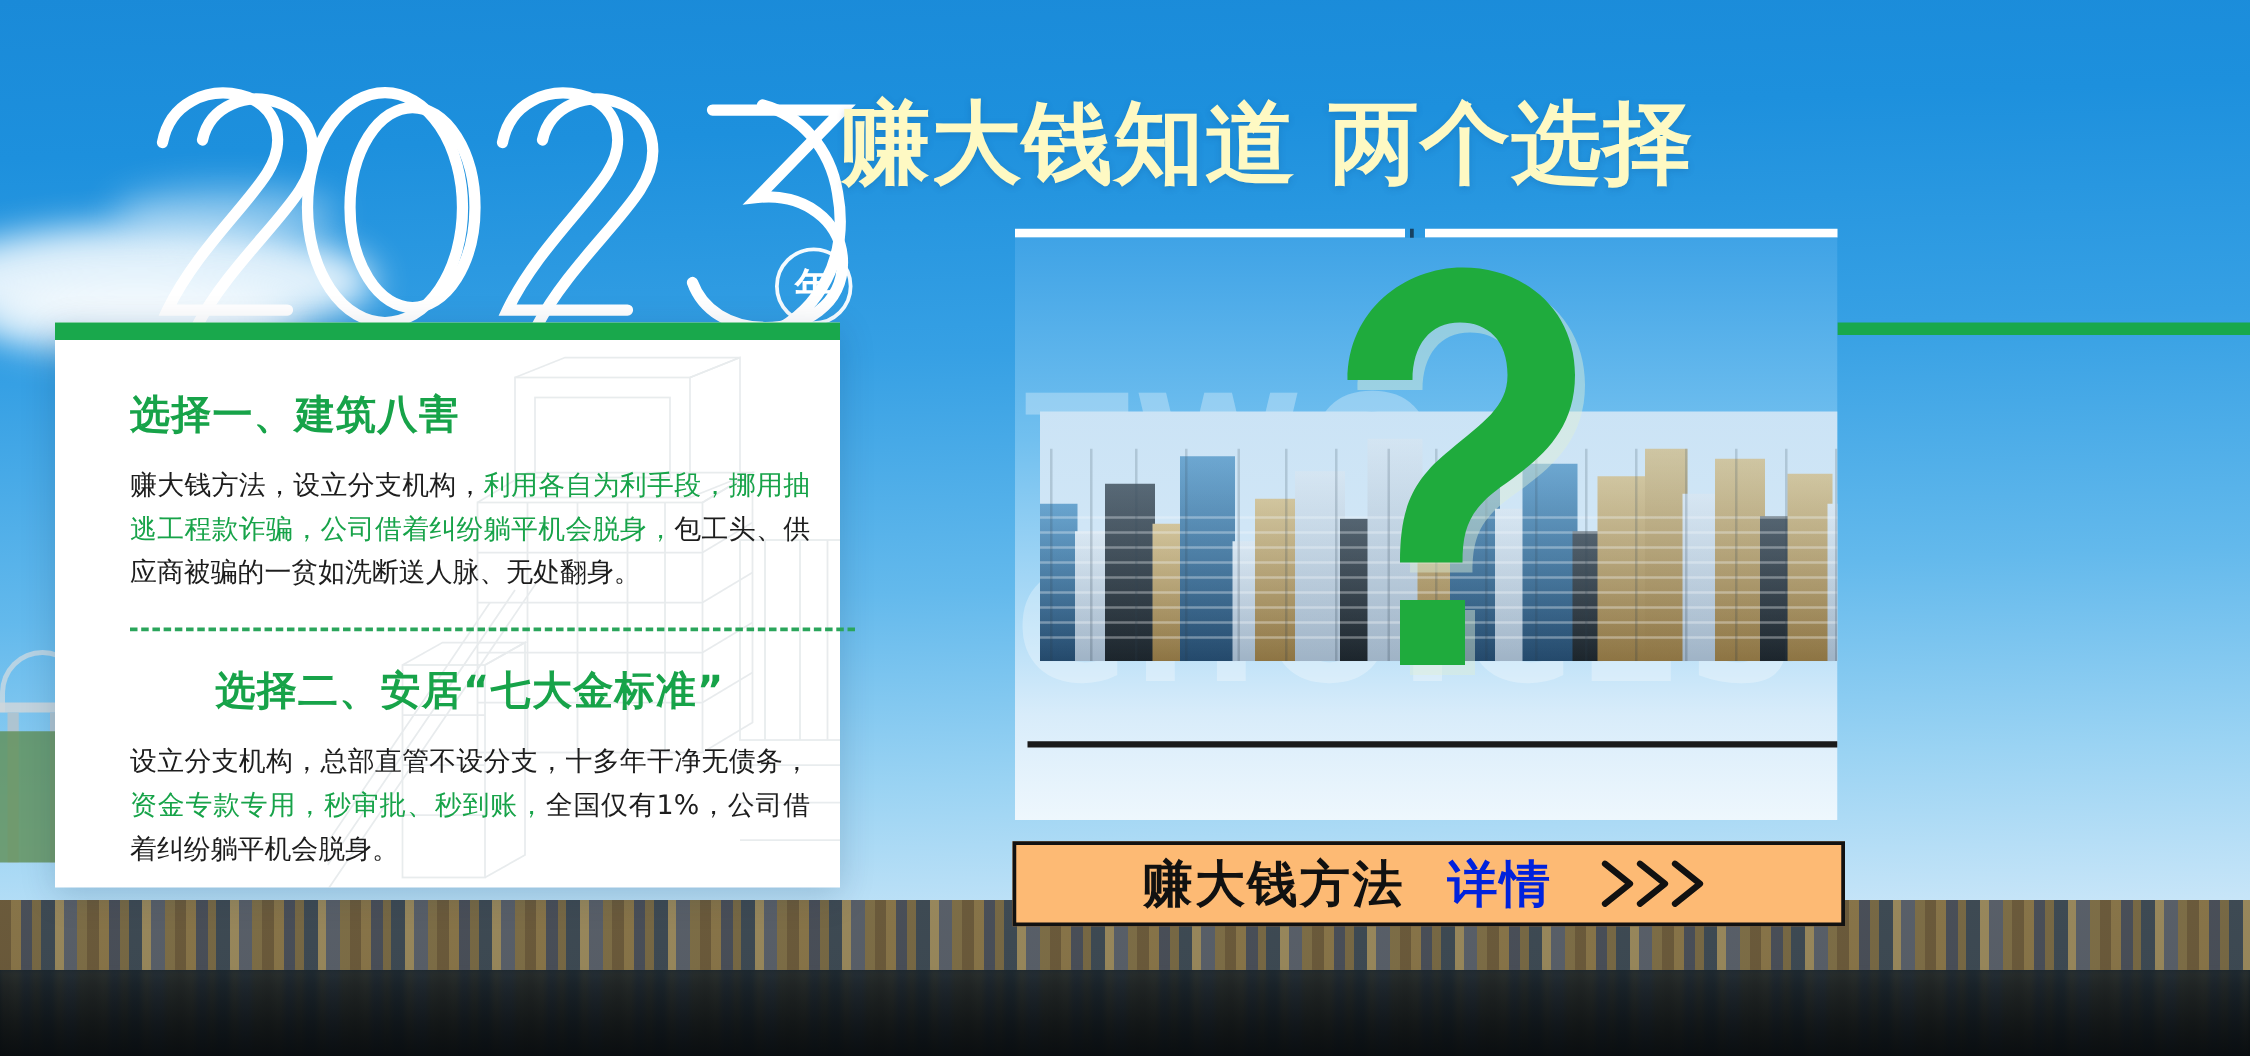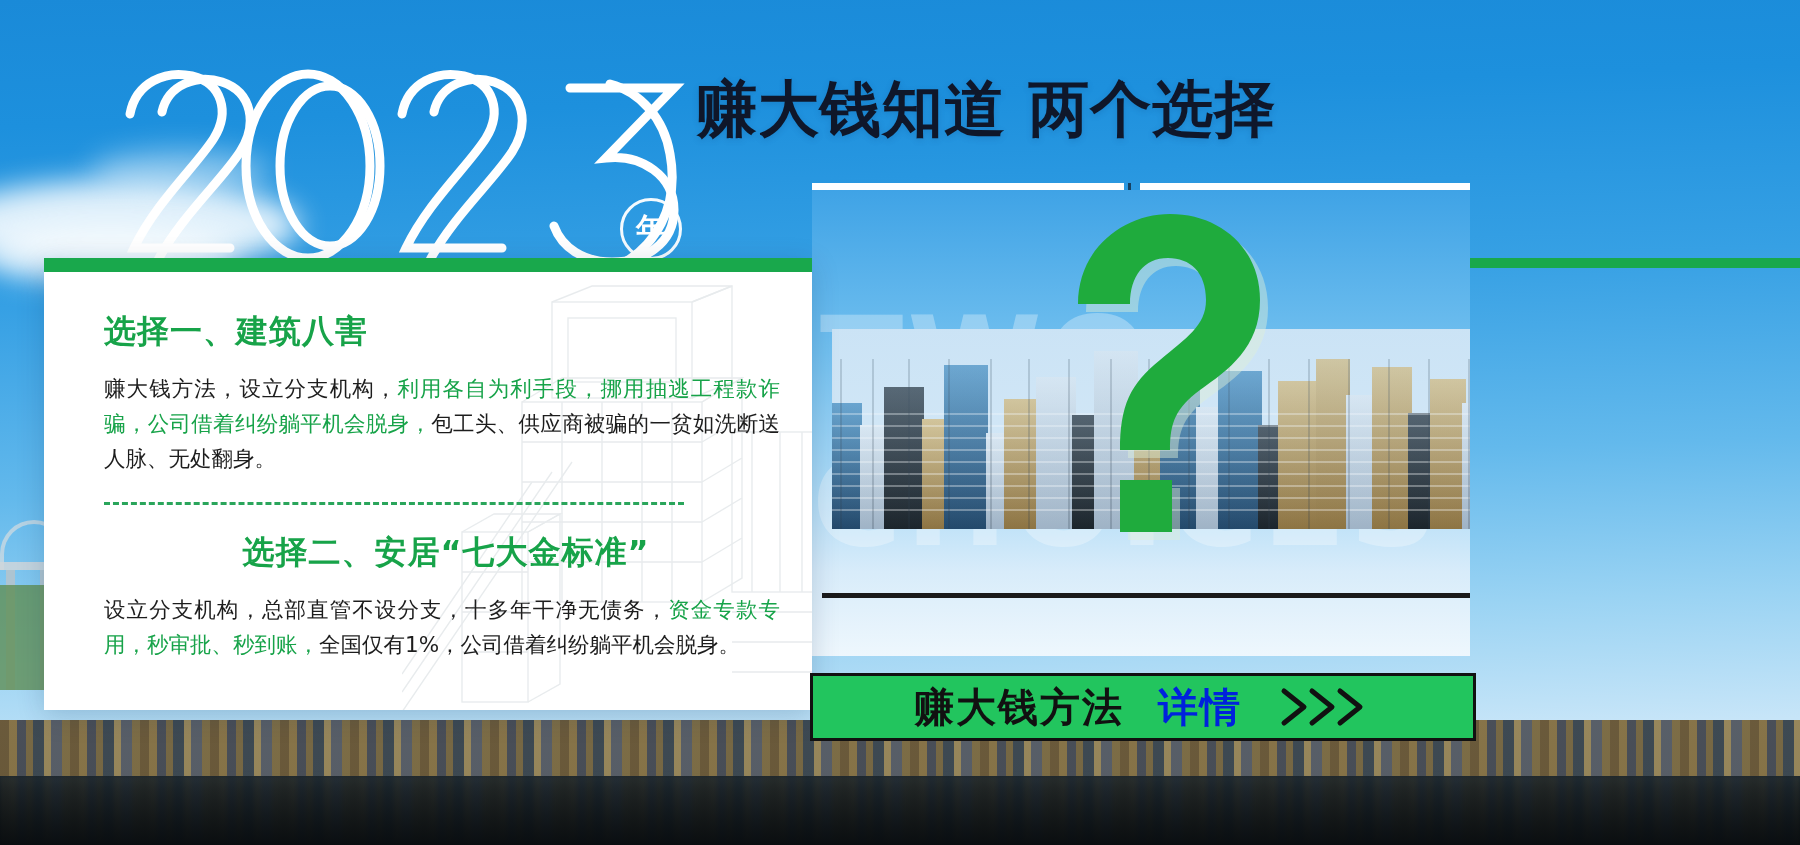--- a/index.html
+++ b/index.html
@@ -41,24 +41,24 @@
 
   
   .year{position:absolute;left:118px;top:62px;width:600px;height:200px;}
   .year svg{display:block;}
   .yearchar{position:absolute;left:620px;top:198px;width:62px;height:62px;}
   .yearchar .ring{position:absolute;inset:0;border:3px solid #fff;border-radius:50%;opacity:.95;}
   .yearchar span{position:absolute;inset:0;display:flex;align-items:center;justify-content:center;
        color:#fff;font-size:30px;font-weight:700;font-family:"DejaVu Sans",sans-serif;}
 
   
-  .headline{position:absolute;left:672px;top:78px;font-size:61px;line-height:1;color:#0f172a;
+  .headline{position:absolute;left:672px;top:78px;font-size:72px;line-height:1;color:#fef9c3;
       font-weight:700;letter-spacing:1px;white-space:nowrap;
       font-family:"DejaVu Sans","Liberation Sans",sans-serif;
-      text-shadow:0 2px 6px rgba(0,60,120,.18);margin-left:24px;}
+      text-shadow:0 2px 6px rgba(0,60,120,.18);}
 
   
   .rule{position:absolute;top:183px;height:7px;background:#fff;}
   .rule-a{left:812px;width:312px;}
   .rule-b{left:1140px;width:330px;}
   .rule-tick{position:absolute;left:1128px;top:183px;width:3px;height:440px;background:#14314a;opacity:.85;}
 
   
   .rpanel{position:absolute;left:812px;top:190px;width:658px;height:466px;overflow:hidden;}
   .rp-sky{position:absolute;inset:0;background:linear-gradient(180deg,#3fa3e6 0%,#72c0ef 35%,#a9d9f6 62%,#d8ecfa 82%,#eef7fd 100%);}
@@ -70,32 +70,32 @@
   
   .city{position:absolute;left:10px;bottom:64px;right:0;height:200px;overflow:hidden;}
   .city .g{position:absolute;inset:0;background:linear-gradient(180deg,rgba(170,210,240,.25),rgba(255,255,255,0));}
   .cityframe{position:absolute;left:10px;bottom:58px;right:0;height:206px;border-bottom:5px solid #1a1a1a;}
 
   
   .qmark{position:absolute;left:232px;top:18px;width:240px;height:345px;z-index:5;}
   .qshadow{position:absolute;left:240px;top:26px;width:240px;height:345px;z-index:4;opacity:.45;}
 
   
-  .cta{position:absolute;left:810px;top:673px;width:660px;height:62px;background:#22c55e;
+  .cta{position:absolute;left:810px;top:673px;width:660px;height:62px;background:#fdba74;
        border:3px solid #111;display:flex;align-items:center;justify-content:center;gap:34px;z-index:7;}
   .cta .c-main{font-size:40px;font-weight:700;color:#111;letter-spacing:2px;
        font-family:"DejaVu Sans","Liberation Sans",sans-serif;}
   .cta .c-more{font-size:40px;font-weight:700;color:#0022dd;letter-spacing:2px;
        font-family:"DejaVu Sans","Liberation Sans",sans-serif;}
   .cta .c-arrows{display:flex;align-items:center;gap:2px;}
   .cta .c-arrows svg{display:block;}
   .greenedge{position:absolute;left:1470px;top:258px;width:330px;height:10px;background:#19a84c;}
 
   
-  .card{position:absolute;left:44px;top:258px;width:768px;height:452px;background:#fff;
+  .card{position:absolute;left:44px;top:258px;width:628px;height:452px;background:#fff;
         box-shadow:0 6px 26px rgba(0,40,80,.18);}
   .card-top{position:absolute;left:0;top:0;width:100%;height:14px;background:#19a84c;}
   .card-bg{position:absolute;inset:14px 0 0 0;overflow:hidden;}
   .card-inner{position:absolute;left:60px;top:52px;right:24px;}
 
   .sec-title{color:#17a349;font-size:32px;font-weight:700;letter-spacing:1px;margin:0 0 18px 0;
       font-family:"DejaVu Sans","Liberation Sans",sans-serif;}
   .sec-body{font-size:21.5px;line-height:1.62;color:#1d1d1d;margin:0;max-width:676px;
       font-family:"DejaVu Sans","Liberation Sans",sans-serif;text-align:justify;}
   .hl{color:#17a349;}

